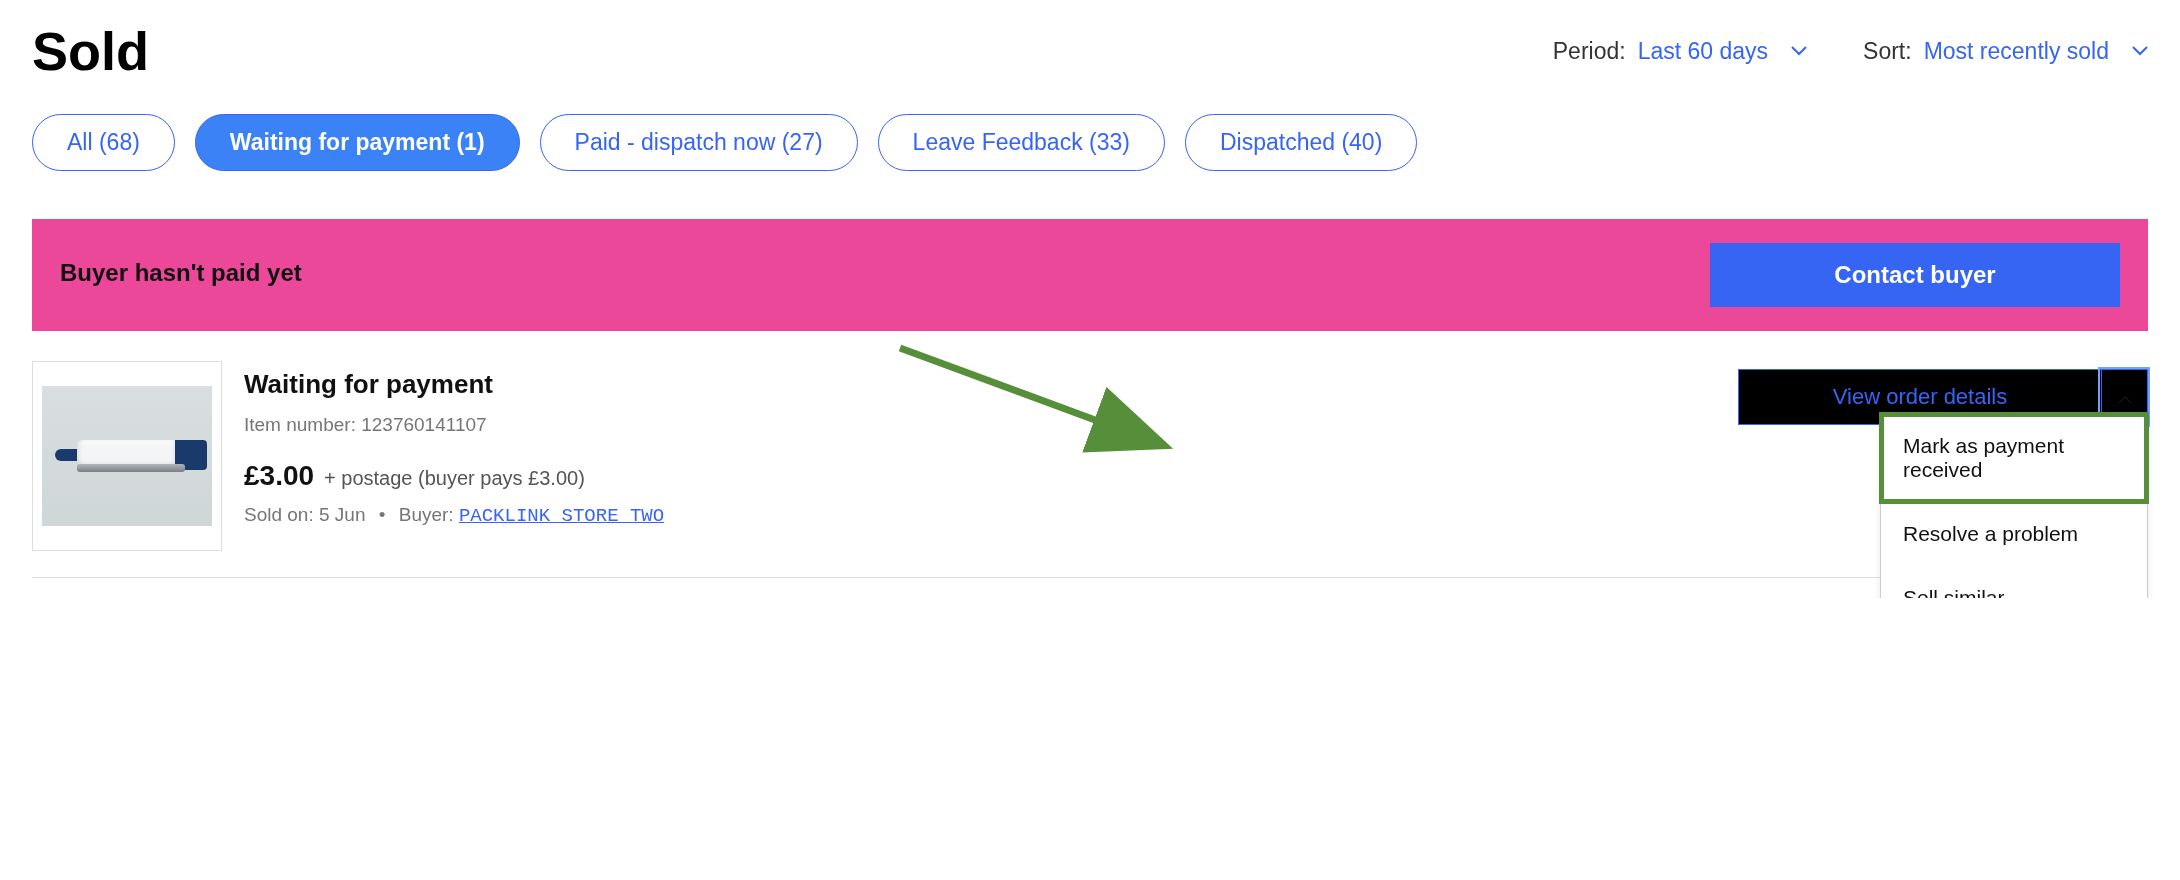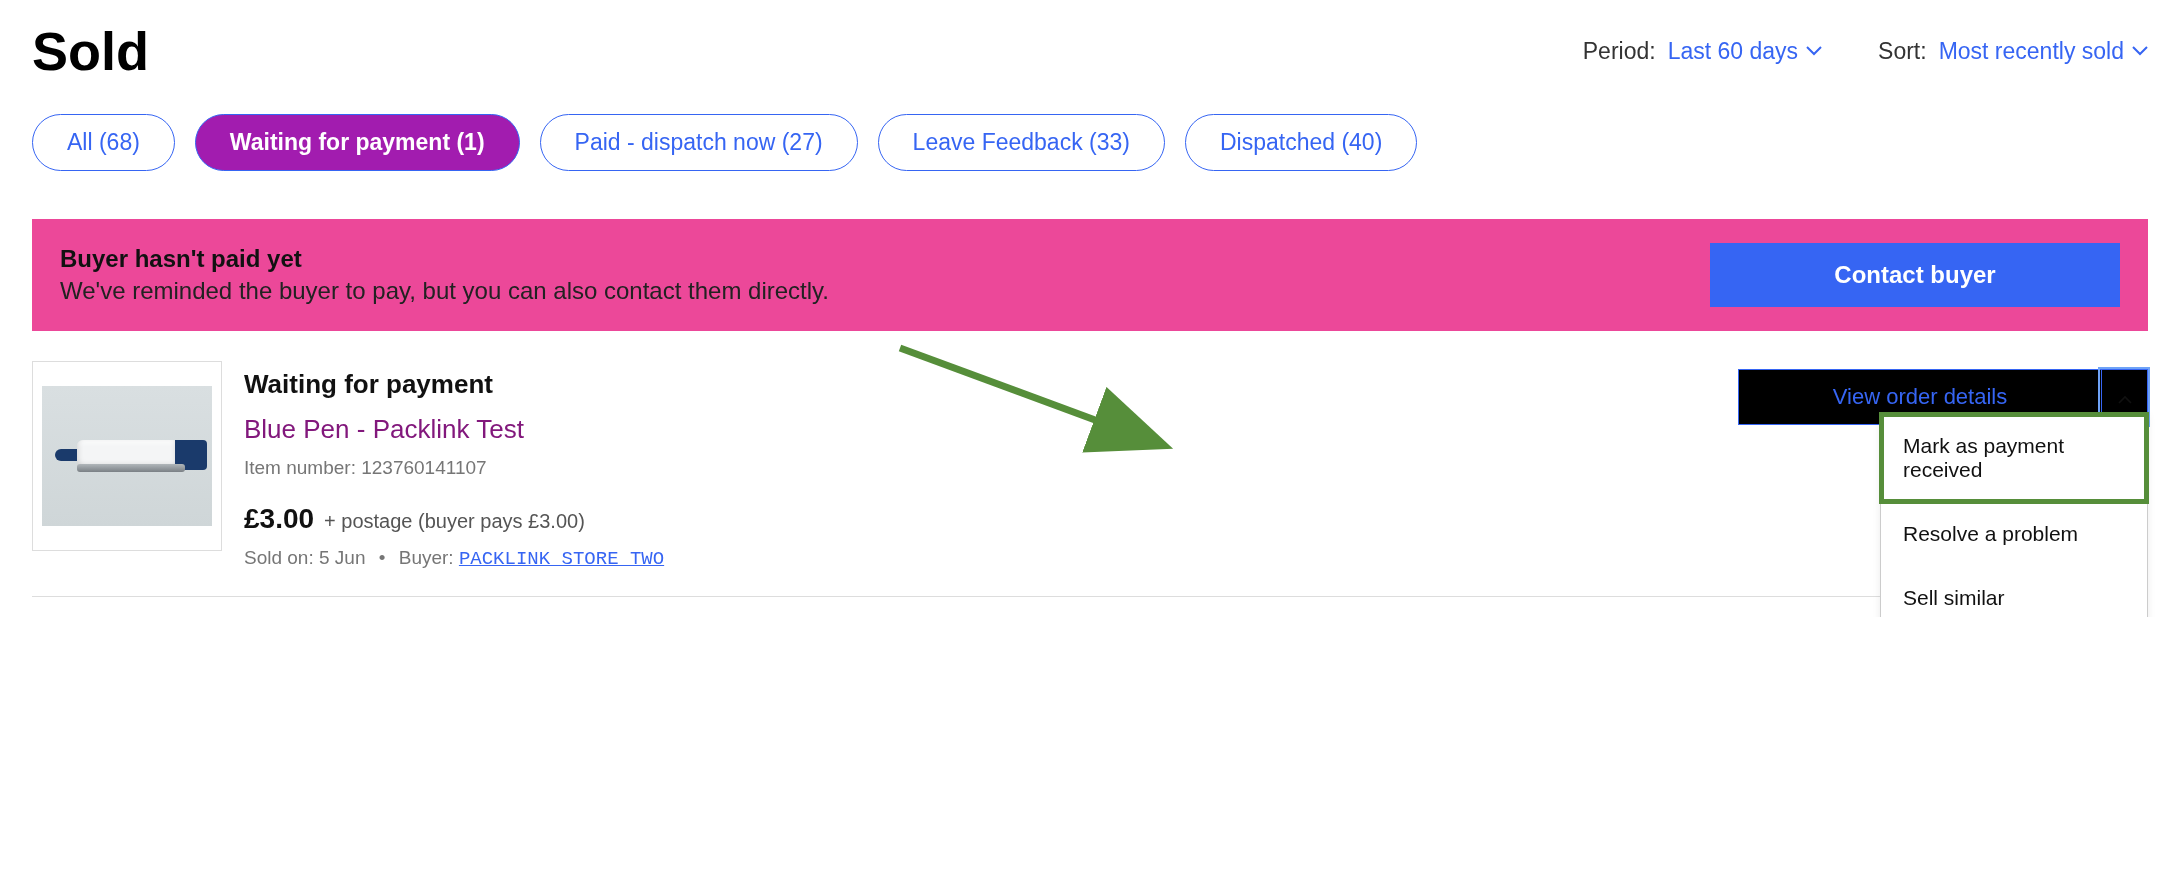--- a/index.html
+++ b/index.html
@@ -37,21 +37,21 @@
     }
     .filter-label {
       color: #333;
       font-weight: 400;
     }
     .filter-value {
       color: #3665f3;
       font-weight: 400;
       display: flex;
       align-items: center;
-      gap: 8px;
+      gap: 23px;
       cursor: pointer;
     }
     .chevron-down {
       width: 16px;
       height: 10px;
       display: inline-block;
     }
     .chevron-down svg {
       display: block;
     }
@@ -65,21 +65,21 @@
       border-radius: 999px;
       padding: 14px 34px;
       font-size: 23px;
       color: #3665f3;
       background: #fff;
       cursor: pointer;
       font-weight: 400;
       white-space: nowrap;
     }
     .tab-pill.active {
-      background: #a21caf;
+      background: #3b82f6;
       color: #fff;
       font-weight: 700;
       border-color: #3665f3;
     }
     .alert-banner {
       background: #ec4899;
       padding: 24px 28px;
       display: flex;
       align-items: center;
       justify-content: space-between;
@@ -325,39 +325,37 @@
   <div class="tab-pill">All (68)</div>
   <div class="tab-pill active">Waiting for payment (1)</div>
   <div class="tab-pill">Paid - dispatch now (27)</div>
   <div class="tab-pill">Leave Feedback (33)</div>
   <div class="tab-pill">Dispatched (40)</div>
 </div>
 
 <div class="alert-banner">
   <div class="alert-text-block">
     <div class="alert-title">Buyer hasn't paid yet</div>
-    <div class="alert-subtitle">We've reminded the buyer to pay, but you can also contact them directly.</div>
   </div>
   <button class="contact-buyer-btn">Contact buyer</button>
 </div>
 
 <div class="order-row">
   <div class="thumb">
     <div class="thumb-inner">
       <div class="pen-shape">
         <div class="pen-tip"></div>
         <div class="pen-body"></div>
         <div class="pen-cap"></div>
         <div class="pen-clip"></div>
       </div>
     </div>
   </div>
   <div class="order-details">
     <div class="status-text">Waiting for payment</div>
-    <div class="item-title-link">Blue Pen - Packlink Test</div>
     <div class="item-number">
       <span>Item number: </span><span>123760141107</span>
     </div>
     <div class="price-row">
       <span class="price-main">£3.00</span>
       <span class="price-postage">+ postage (buyer pays £3.00)</span>
     </div>
     <div class="meta-row">
       <span>Sold on: </span><span>5 Jun</span>
       <span class="sep">•</span>

